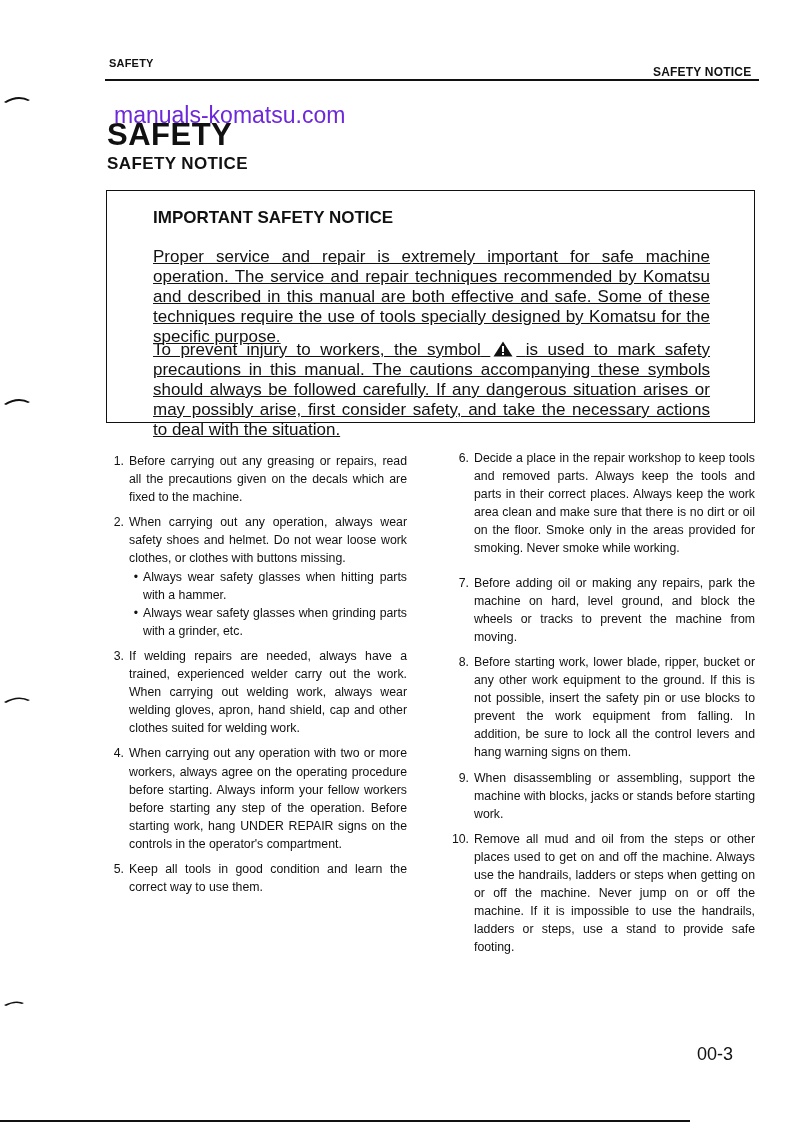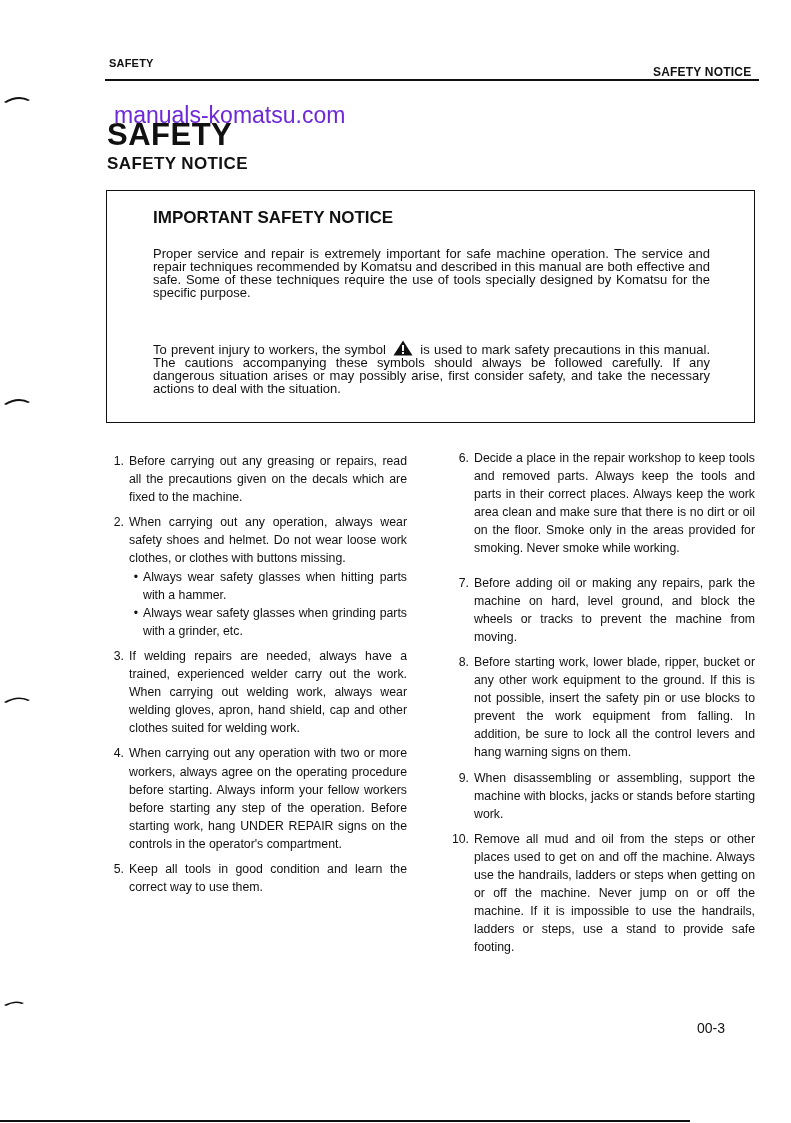--- a/index.html
+++ b/index.html
@@ -12,37 +12,37 @@
     .hdr-right { left: 653px; top: 65px; font-size: 12px; font-weight: bold; letter-spacing: 0.2px; }
     .hdr-rule { left: 105px; top: 79px; width: 654px; height: 2px; background: #111; }
     .watermark { left: 114px; top: 102px; font-size: 23px; color: #6d28d9; font-weight: normal; z-index: 2; }
     .title-main { left: 107px; top: 117px; font-size: 31px; font-weight: bold; letter-spacing: 0.5px; }
     .title-sub { left: 107px; top: 154px; font-size: 17px; font-weight: bold; letter-spacing: 0.4px; }
     .notice-box {
       left: 106px; top: 190px; width: 649px; height: 233px;
       border: 1.5px solid #111; box-sizing: border-box;
     }
     .notice-title { left: 153px; top: 208px; font-size: 17px; font-weight: bold; }
-    .notice-p { left: 153px; width: 557px; font-size: 13px; line-height: 13px; text-align: justify; }
+    .notice-p { left: 153px; width: 557px; font-size: 17px; line-height: 20px; text-align: justify; text-decoration: underline; }
     .notice-p1 { top: 247px; }
     .notice-p2 { top: 340px; }
     .warn-icon { display: inline-block; width: 20px; height: 16px; vertical-align: -2px; margin: 0 3px; }
     .col { width: 303px; font-size: 12.3px; line-height: 18.1px; }
     .col-left { left: 104px; }
     .col-right { left: 446px; width: 309px; }
     .sec-head { font-size: 12.3px; font-weight: bold; }
     .para { text-align: justify; }
     .item { display: flex; text-align: justify; }
     .item .num { flex: 0 0 auto; width: 20px; text-align: right; padding-right: 5px; }
     .item .txt { flex: 1; text-align: justify; }
     .col-right .item .num { width: 23px; }
     .bullet { display: flex; }
     .bullet .dot { flex: 0 0 14px; text-align: center; }
     .bullet .btxt { flex: 1; text-align: justify; }
-    .page-num { left: 697px; top: 1020px; font-size: 14px; }
+    .page-num { left: 697px; top: 1044px; font-size: 18px; }
     .footer-rule { left: 0; top: 1120px; width: 690px; height: 2px; background: #111; }
     .margin-mark { left: 0; width: 30px; height: 10px; }
   </style>
 </head>
 <body>
 
 <svg class="abs margin-mark" style="top:94px" viewBox="0 0 30 10">
     <path d="M4 8 Q18 -1 30 6 L28 7 Q18 2 6 9 Z" fill="#111"></path>
   </svg>
 <svg class="abs margin-mark" style="top:396px" viewBox="0 0 30 10">

